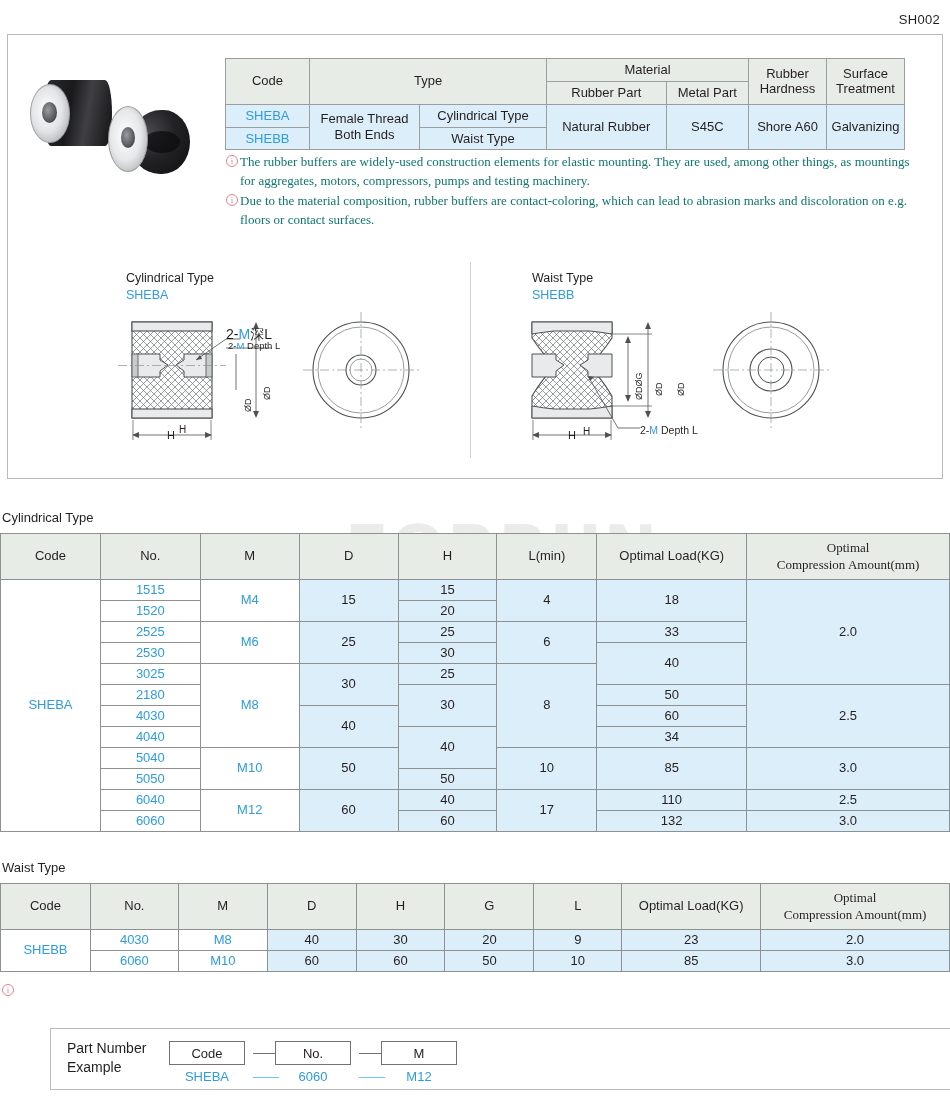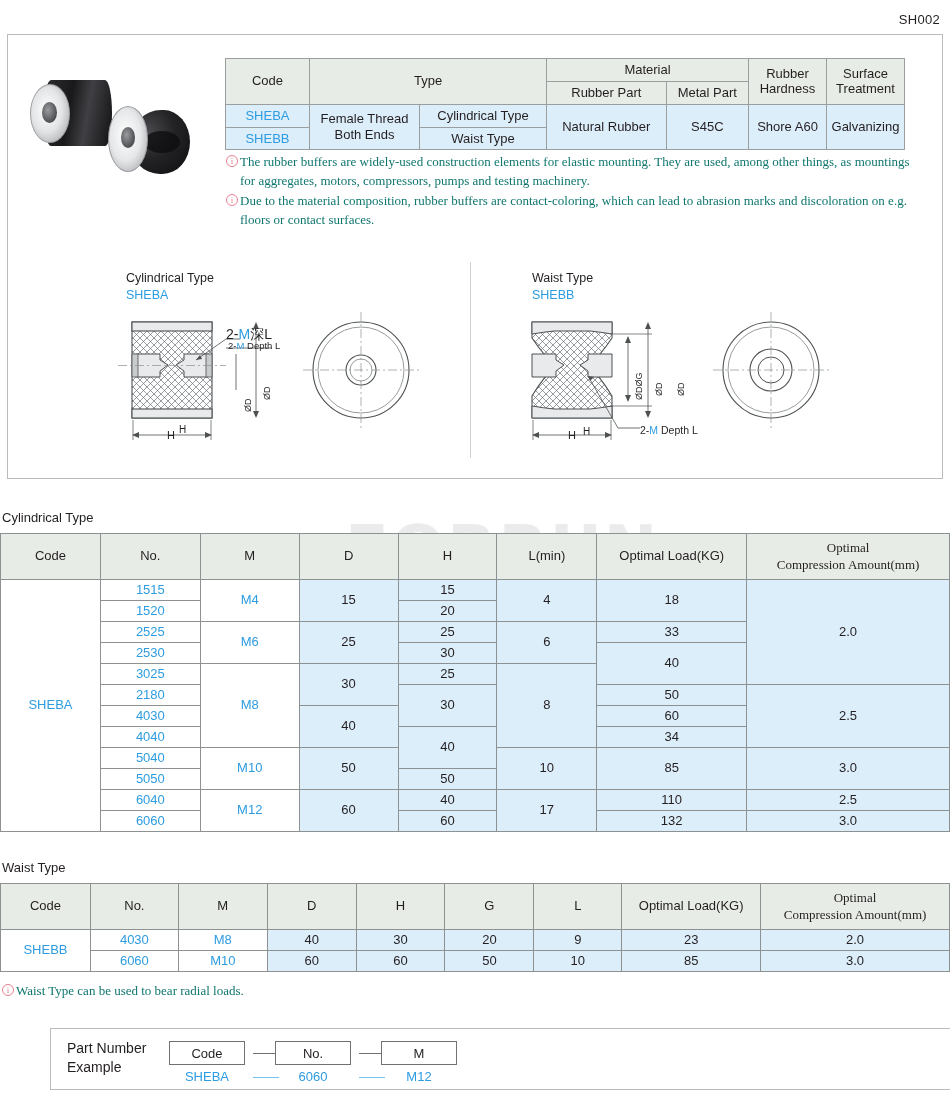--- a/index.html
+++ b/index.html
@@ -470,21 +470,20 @@
       <td>50</td>
       <td>10</td>
       <td>85</td>
       <td>3.0</td>
     </tr>
   </tbody>
 </table>
 
 <div class="note" style="position:absolute; left:2px; top:982px; width:600px">
   <div class="i-mark">i</div>
-  <div class="note-text">Waist Type can be used to bear radial loads.</div>
 </div>
 
 <div class="pn-box">
   <div class="pn-label">
     <span>Part Number</span><br>
     <span>Example</span>
   </div>
 
   <div class="pn-cell" style="left:118px; top:12px">Code</div>
   <div class="pn-dash" style="left:202px; top:24px"></div>

